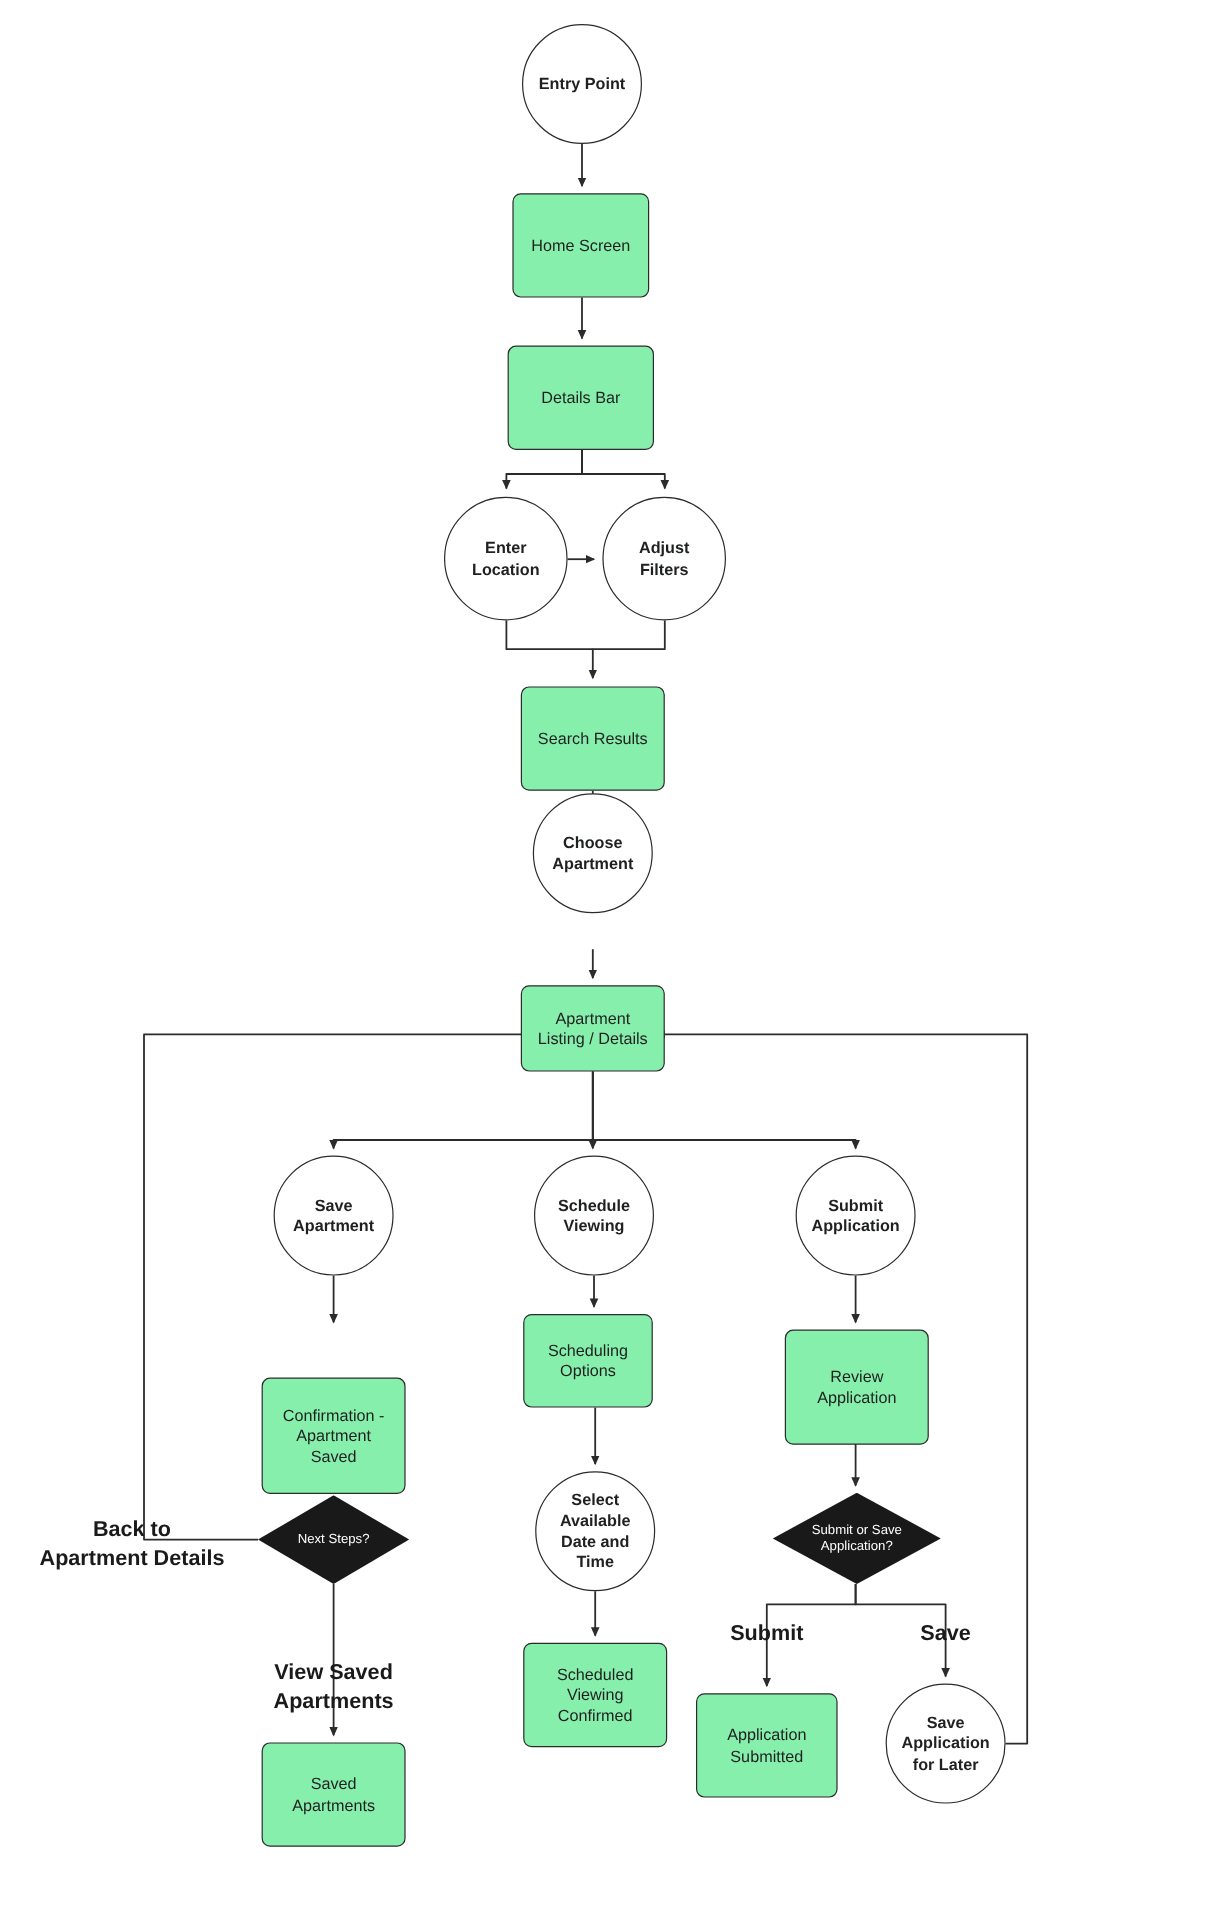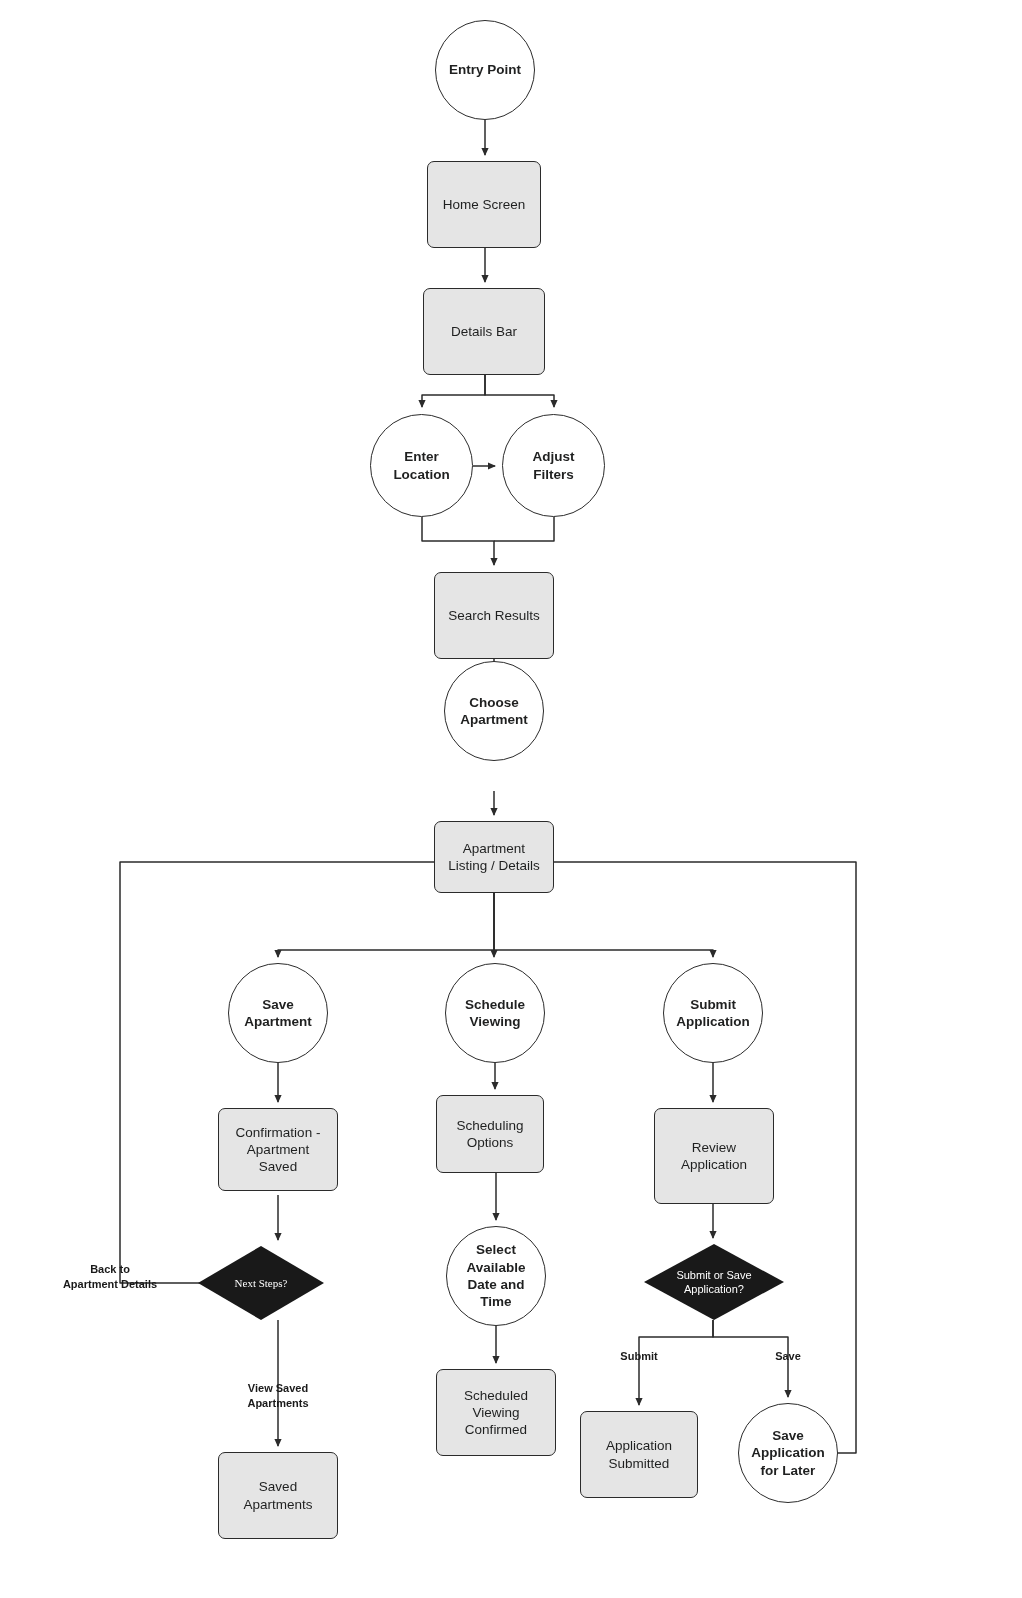--- a/index.html
+++ b/index.html
@@ -31,21 +31,21 @@
     align-items: center;
     justify-content: center;
     text-align: center;
     color: #1f2020;
     font-size: 13.5px;
     line-height: 1.28;
     white-space: pre-line;
     z-index: 3;
   }
   .node.rect {
-    background: #e5e5e5;
+    background: #86efac;
     border: 1.4px solid #2b2b2b;
     border-radius: 7px;
   }
   .node.circle {
     background: #ffffff;
     border: 1.4px solid #2b2b2b;
     border-radius: 50%;
     font-weight: bold;
   }
   .node.diamond {
@@ -61,21 +61,21 @@
     z-index: -1;
   }
   .diamond .dlabel {
     position: relative;
     z-index: 1;
     white-space: pre-line;
     line-height: 1.3;
   }
   .edge-label {
     position: absolute;
-    font-size: 11px;
+    font-size: 18px;
     font-weight: bold;
     color: #1a1a1a;
     text-align: center;
     line-height: 1.35;
     white-space: pre-line;
     z-index: 4;
   }
 </style>
 </head>
 <body>
@@ -141,28 +141,28 @@
       <div class="node circle" style="left: 444px; top: 661px; width: 100px; height: 100px;">Choose
 Apartment</div>
       <div class="node rect" style="left: 434px; top: 821px; width: 120px; height: 72px;">Apartment
 Listing / Details</div>
       <div class="node circle" style="left: 228px; top: 963px; width: 100px; height: 100px;">Save
 Apartment</div>
       <div class="node circle" style="left: 445px; top: 963px; width: 100px; height: 100px;">Schedule
 Viewing</div>
       <div class="node circle" style="left: 663px; top: 963px; width: 100px; height: 100px;">Submit
 Application</div>
-      <div class="node rect" style="left: 218px; top: 1108px; width: 120px; height: 83px;">Confirmation -
+      <div class="node rect" style="left: 218px; top: 1148px; width: 120px; height: 97px;">Confirmation -
 Apartment
 Saved</div>
       <div class="node rect" style="left: 436px; top: 1095px; width: 108px; height: 78px;">Scheduling
 Options</div>
       <div class="node rect" style="left: 654px; top: 1108px; width: 120px; height: 96px;">Review
 Application</div>
-      <div class="node diamond" style="left: 198px; top: 1246px; width: 126px; height: 74px; font-family: Liberation Serif, serif;"><svg class="dshape" viewBox="0 0 100 100" preserveAspectRatio="none">
+      <div class="node diamond" style="left: 215px; top: 1246px; width: 126px; height: 74px;"><svg class="dshape" viewBox="0 0 100 100" preserveAspectRatio="none">
           <polygon points="50,0 100,50 50,100 0,50" fill="#191919"></polygon>
         </svg><span class="dlabel">Next Steps?</span></div>
       <div class="node circle" style="left: 446px; top: 1226px; width: 100px; height: 100px;">Select
 Available
 Date and
 Time</div>
       <div class="node diamond" style="left: 644px; top: 1244px; width: 140px; height: 76px;"><svg class="dshape" viewBox="0 0 100 100" preserveAspectRatio="none">
           <polygon points="50,0 100,50 50,100 0,50" fill="#191919"></polygon>
         </svg><span class="dlabel">Submit or Save
 Application?</span></div>

